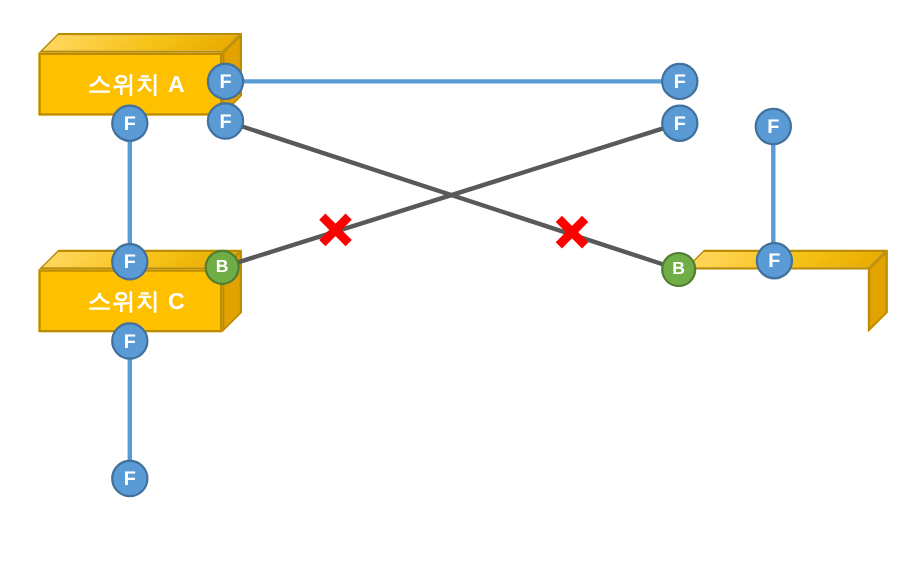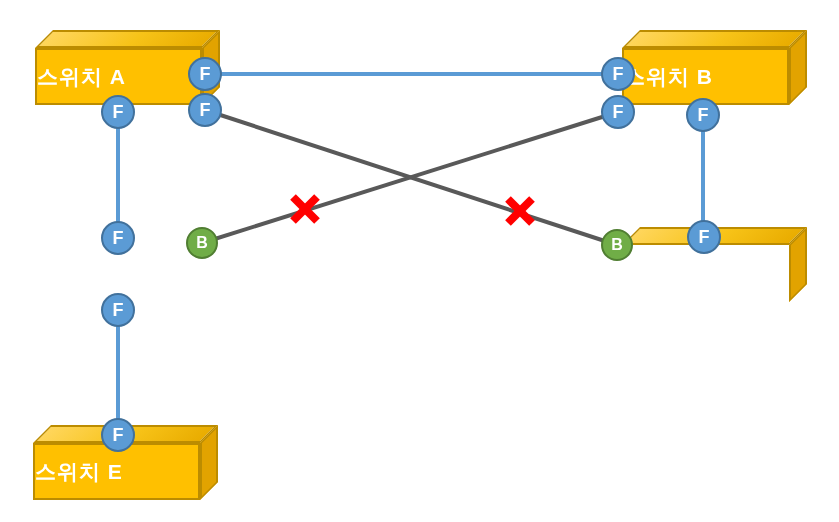--- a/index.html
+++ b/index.html
@@ -17,21 +17,21 @@
   .wire.active  { stroke: var(--link-active, #5B9BD5); }
   .wire.blocked { stroke: var(--link-blocked, #595959); }
   .xmark line { stroke: var(--x-mark, #FF0000); stroke-width: 8; stroke-linecap: butt; }
 
   
   .switch { position: absolute; width: 185px; height: 75px; z-index: 1; }
   .face { position: absolute; box-sizing: border-box; border: 2px solid var(--box-border, #BC8C00); }
   .face.front {
     left: 0; top: 18px; width: 167px; height: 57px;
     background: var(--box-front, #FFC000);
-    display: flex; align-items: center; justify-content: flex-start;
+    display: flex; align-items: center; justify-content: center; padding-left: 12px;
   }
   .face.top {
     left: 0; top: 0; width: 167px; height: 18px;
     background: linear-gradient(100deg, #FFD65C 0%, #F7C318 55%, #E9AC00 100%);
     transform: skewX(-45deg); transform-origin: 0 100%;
   }
   .face.side {
     left: 167px; top: 18px; width: 18px; height: 57px;
     background: var(--box-side, #E2A300);
     transform: skewY(-45deg); transform-origin: 0 0;
@@ -85,41 +85,34 @@
   </svg>
 
   <div class="switch" style="left:35px;top:30px">
     <div class="face top"></div>
     <div class="face side"></div>
     <div class="face front">
       <span class="switch-label">스위치 A</span>
     </div>
   </div>
 
-  <div class="switch" style="left:622px;top:30px">
+
+  <div class="switch" style="left:35px;top:227px">
     <div class="face top"></div>
     <div class="face side"></div>
     <div class="face front">
-      <span class="switch-label">스위치 B</span>
+      <span class="switch-label">스위치 C</span>
     </div>
   </div>
-
 
   <div class="switch" style="left:622px;top:227px">
     <div class="face top"></div>
     <div class="face side"></div>
   </div>
 
-  <div class="switch" style="left:33px;top:425px">
-    <div class="face top"></div>
-    <div class="face side"></div>
-    <div class="face front">
-      <span class="switch-label">스위치 E</span>
-    </div>
-  </div>
 
   <div class="port f" style="left:188px;top:57px">F</div>
   <div class="port f" style="left:188px;top:93px">F</div>
   <div class="port f" style="left:101px;top:95px">F</div>
   <div class="port f" style="left:601px;top:57px">F</div>
   <div class="port f" style="left:601px;top:95px">F</div>
   <div class="port f" style="left:686px;top:98px">F</div>
   <div class="port f" style="left:101px;top:221px">F</div>
   <div class="port b" style="left:186px;top:227px">B</div>
   <div class="port f" style="left:101px;top:293px">F</div>

